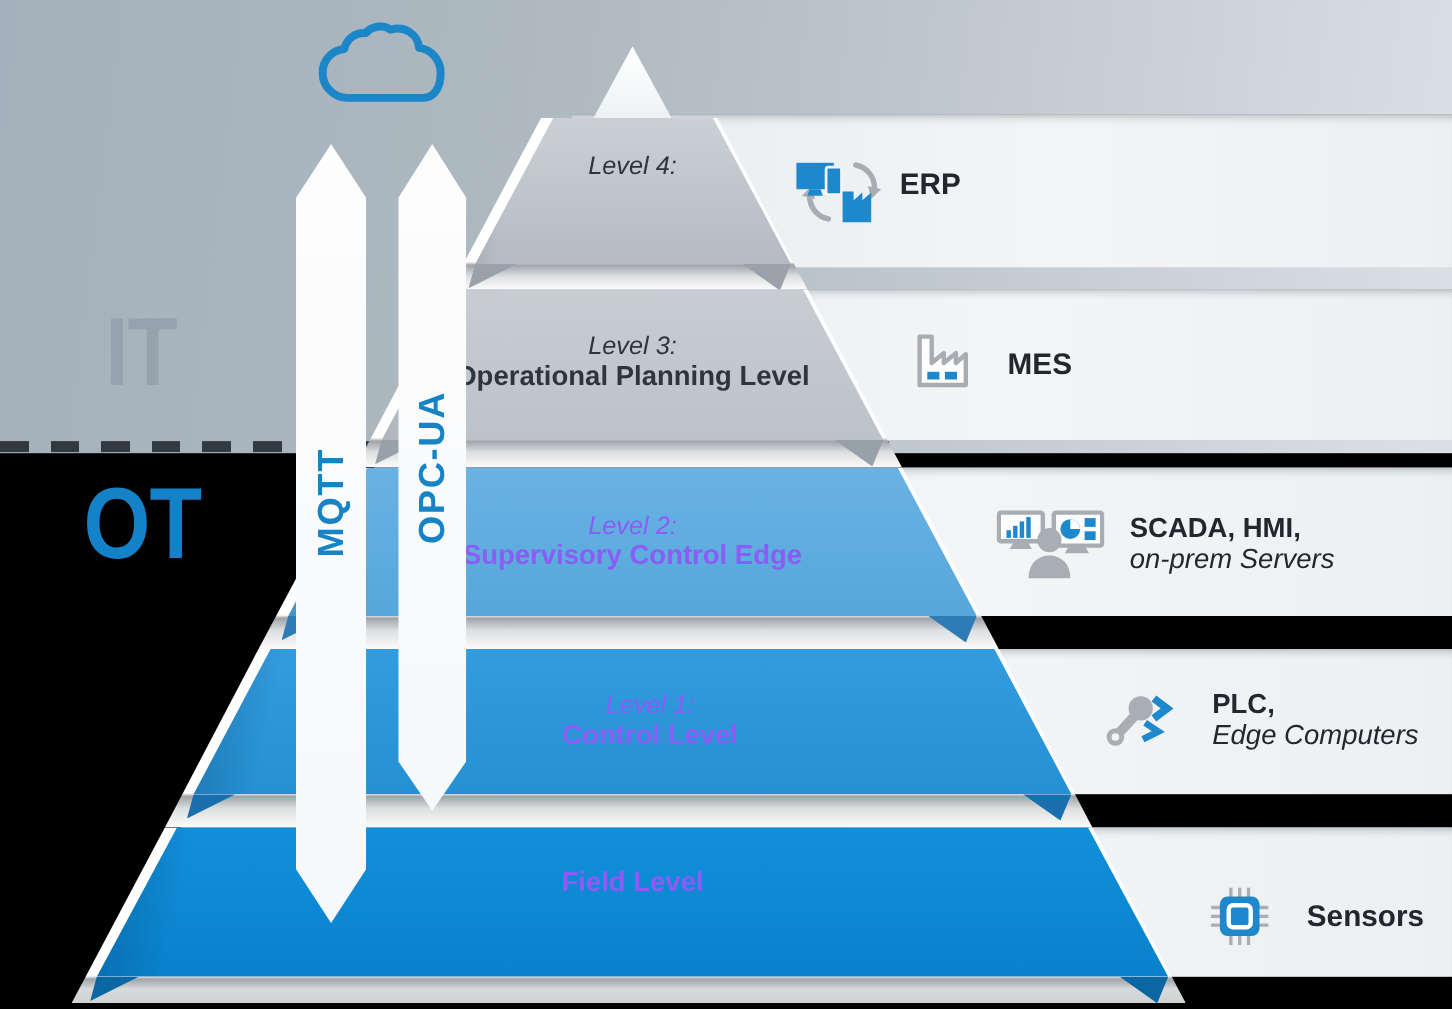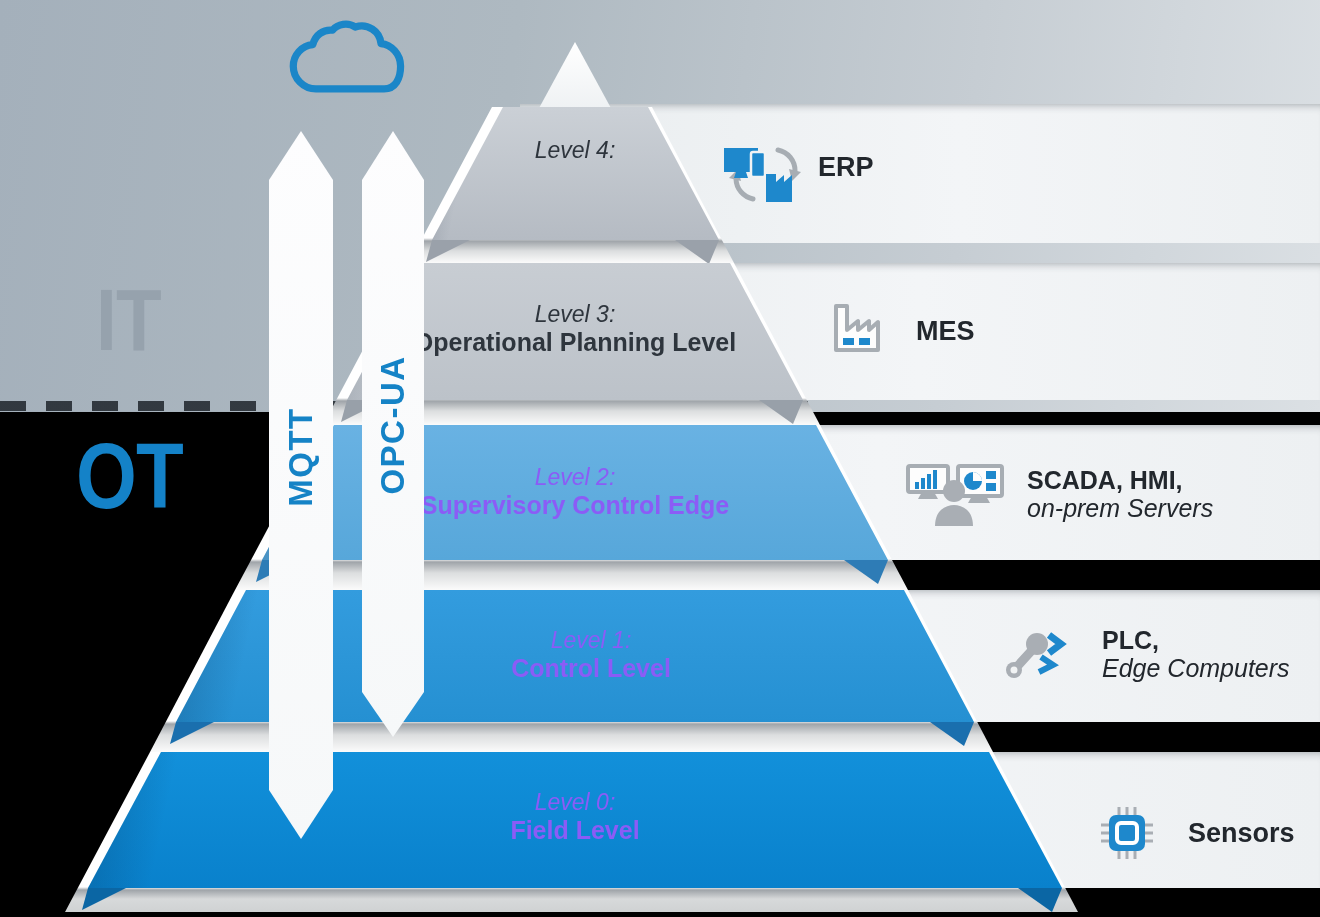--- a/index.html
+++ b/index.html
@@ -109,21 +109,20 @@
   </div>
   <div class="lvl-label light-text" style="left:395px;top:463px;width:360px;">
     <div class="lvl-num">Level 2:</div>
     <div class="lvl-name">Supervisory Control Edge</div>
   </div>
   <div class="lvl-label light-text" style="left:425px;top:626px;width:300px;margin-left:16px;">
     <div class="lvl-num">Level 1:</div>
     <div class="lvl-name">Control Level</div>
   </div>
   <div class="lvl-label light-text" style="left:425px;top:788px;width:300px;">
-    <div class="lvl-num">Level 0:</div>
     <div class="lvl-name">Field Level</div>
   </div>
 
   <div class="abs" style="left:720px;top:138px;">
     <svg width="90" height="72" viewBox="0 0 90 72">
       <path d="M58,12 A21,21 0 0 1 75,33" fill="none" stroke="#a7adb3" stroke-width="5" stroke-linecap="round"></path>
       <polygon points="69,31 81,34 72,43" fill="#a7adb3"></polygon>
       <path d="M33,61 A21,21 0 0 1 16,41" fill="none" stroke="#a7adb3" stroke-width="5" stroke-linecap="round"></path>
       <polygon points="21,43 9,40 18,31" fill="#a7adb3"></polygon>
       <rect x="4" y="10" width="34" height="24" fill="#1e88cc"></rect>

